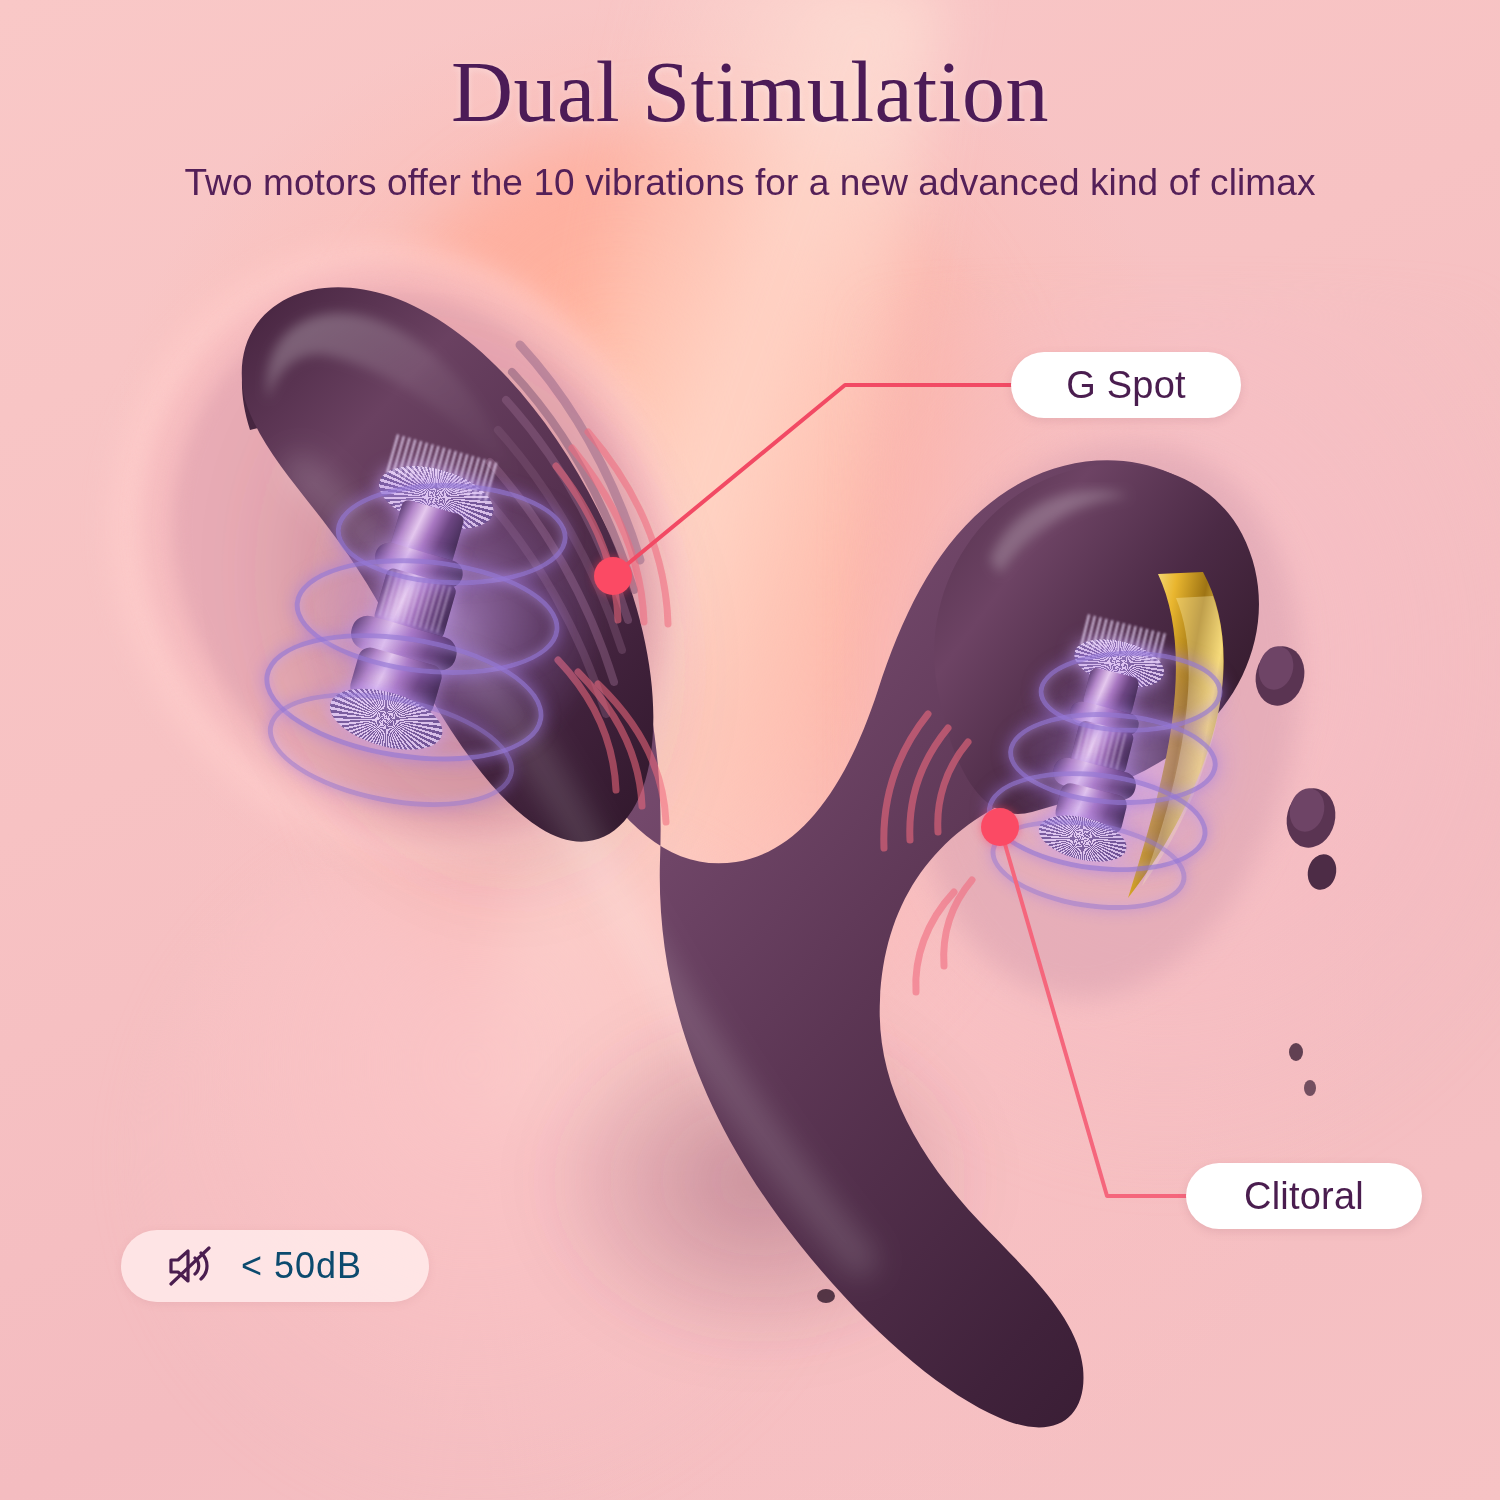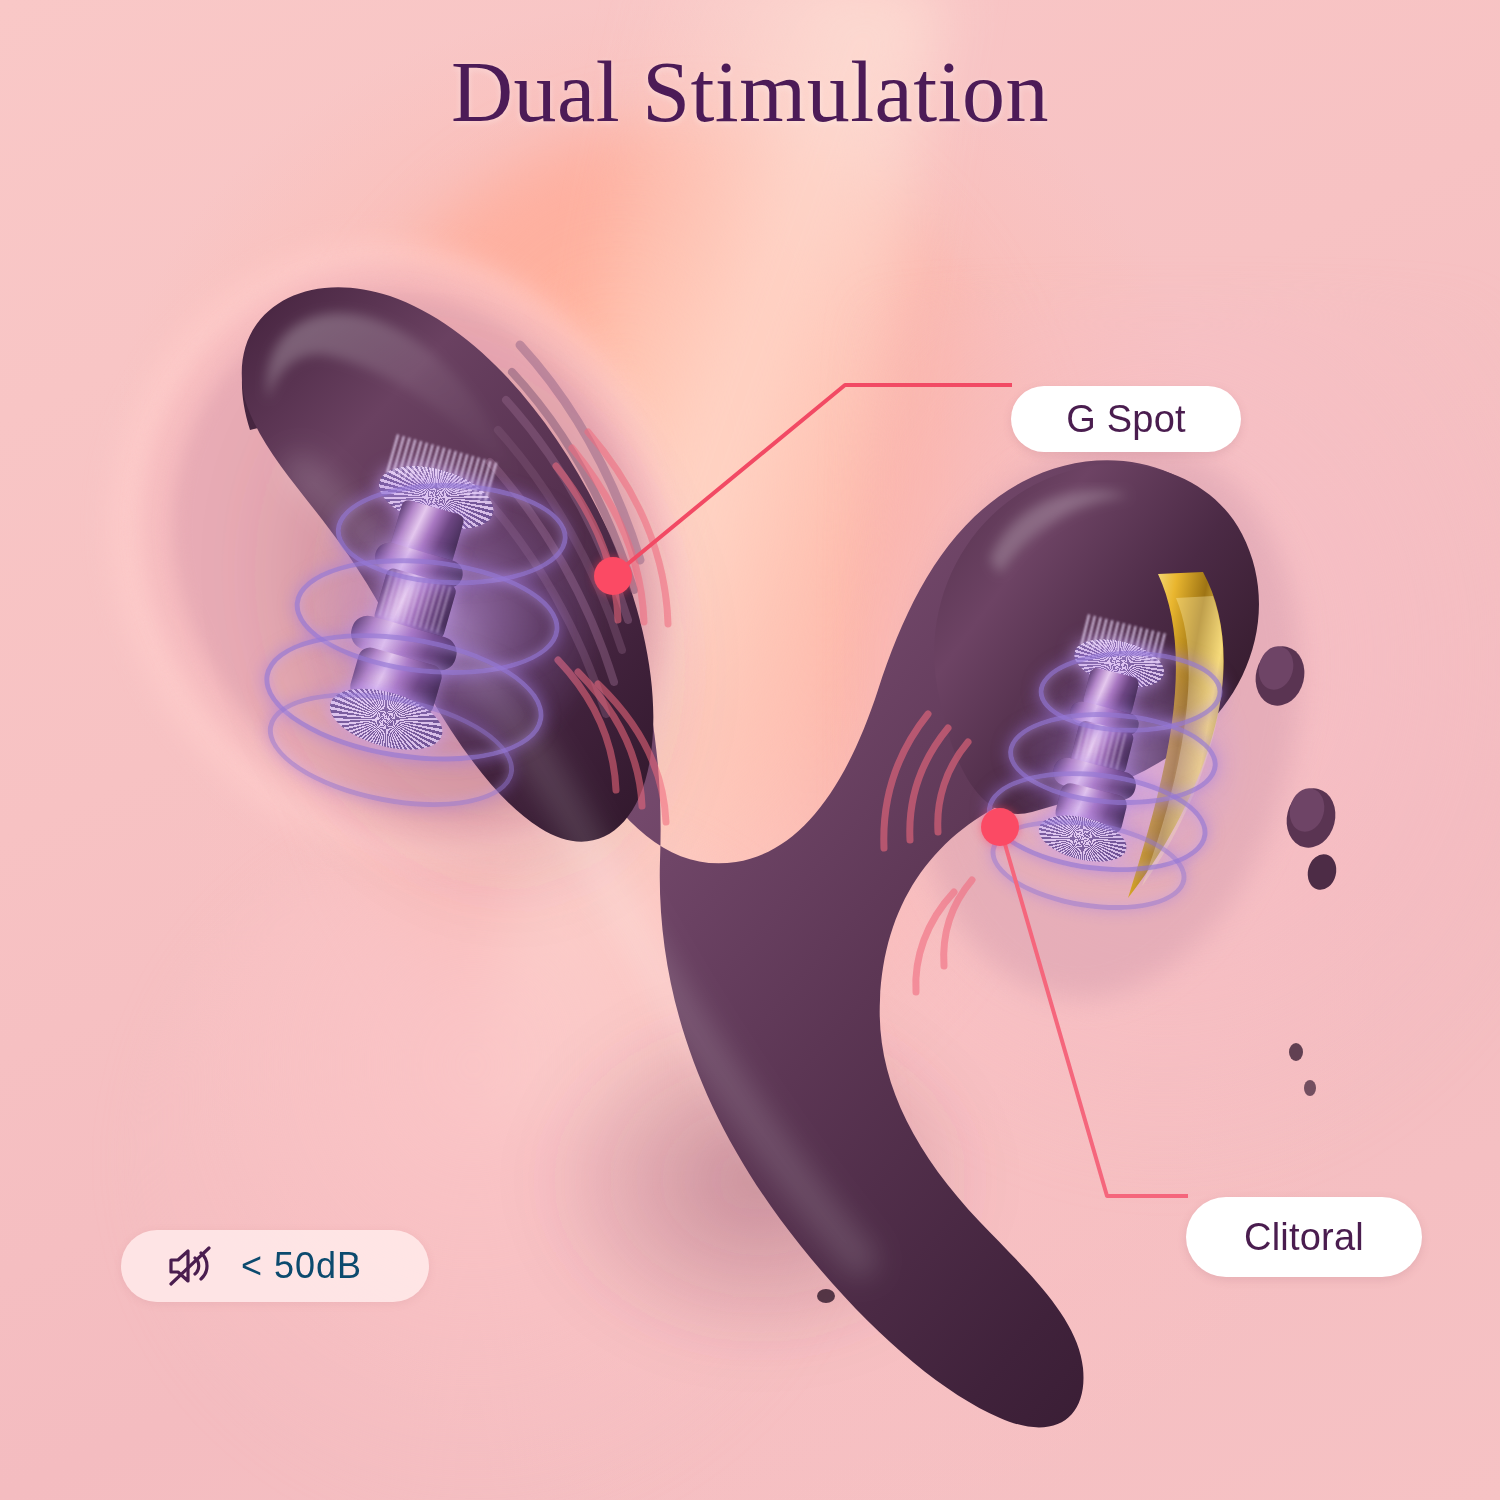--- a/index.html
+++ b/index.html
@@ -169,29 +169,28 @@
     display: flex;
     align-items: center;
     justify-content: center;
     background: #ffffff;
     border-radius: 999px;
     color: #4a1d4f;
     font-size: 38px;
     letter-spacing: 0.2px;
     box-shadow: 0 3px 10px rgba(150,80,100,0.16);
     white-space: nowrap;
-    margin-top: 34px;
   }
   #pill-gspot {
     left: 1011px; top: 352px;
     width: 230px; height: 66px;
   }
   #pill-clitoral { 
     left: 1186px; top: 1163px;
-    width: 236px; height: 80px;
+    width: 236px; height: 66px;
   }
 
   .hotdot {
     position: absolute;
     width: 38px; height: 38px;
     border-radius: 50%;
     background: #fb4a64;
     box-shadow: 0 0 8px rgba(251,74,100,0.55);
   }
   #dot-gspot { left: 594px; top: 557px; }
@@ -438,20 +437,21 @@
   <div class="hotdot" id="dot-clitoral"></div>
 
   <div class="pill" id="pill-gspot">
     <span>G Spot</span>
   </div>
   <div class="pill" id="pill-clitoral">
     <span>Clitoral</span>
   </div>
 
   <div class="title">Dual Stimulation</div>
+  <div class="subtitle">Two motors offer the 10 vibrations for a new advanced kind of climax</div>
 
   <div class="noise-badge">
     <span style="display:flex;align-items:center;">
       <svg width="50" height="46" viewBox="0 0 50 46" fill="none" stroke="#4a1d4f" stroke-width="3.2" stroke-linecap="round" stroke-linejoin="round">
         <path d="M6 17 H13 L23 8 V38 L13 29 H6 Z"></path>
         <path d="M30 15 C35 19, 35 27, 30 31"></path>
         <path d="M36 10 C44 17, 44 29, 36 36"></path>
         <line x1="6" y1="41" x2="44" y2="5"></line>
       </svg>
     </span>

